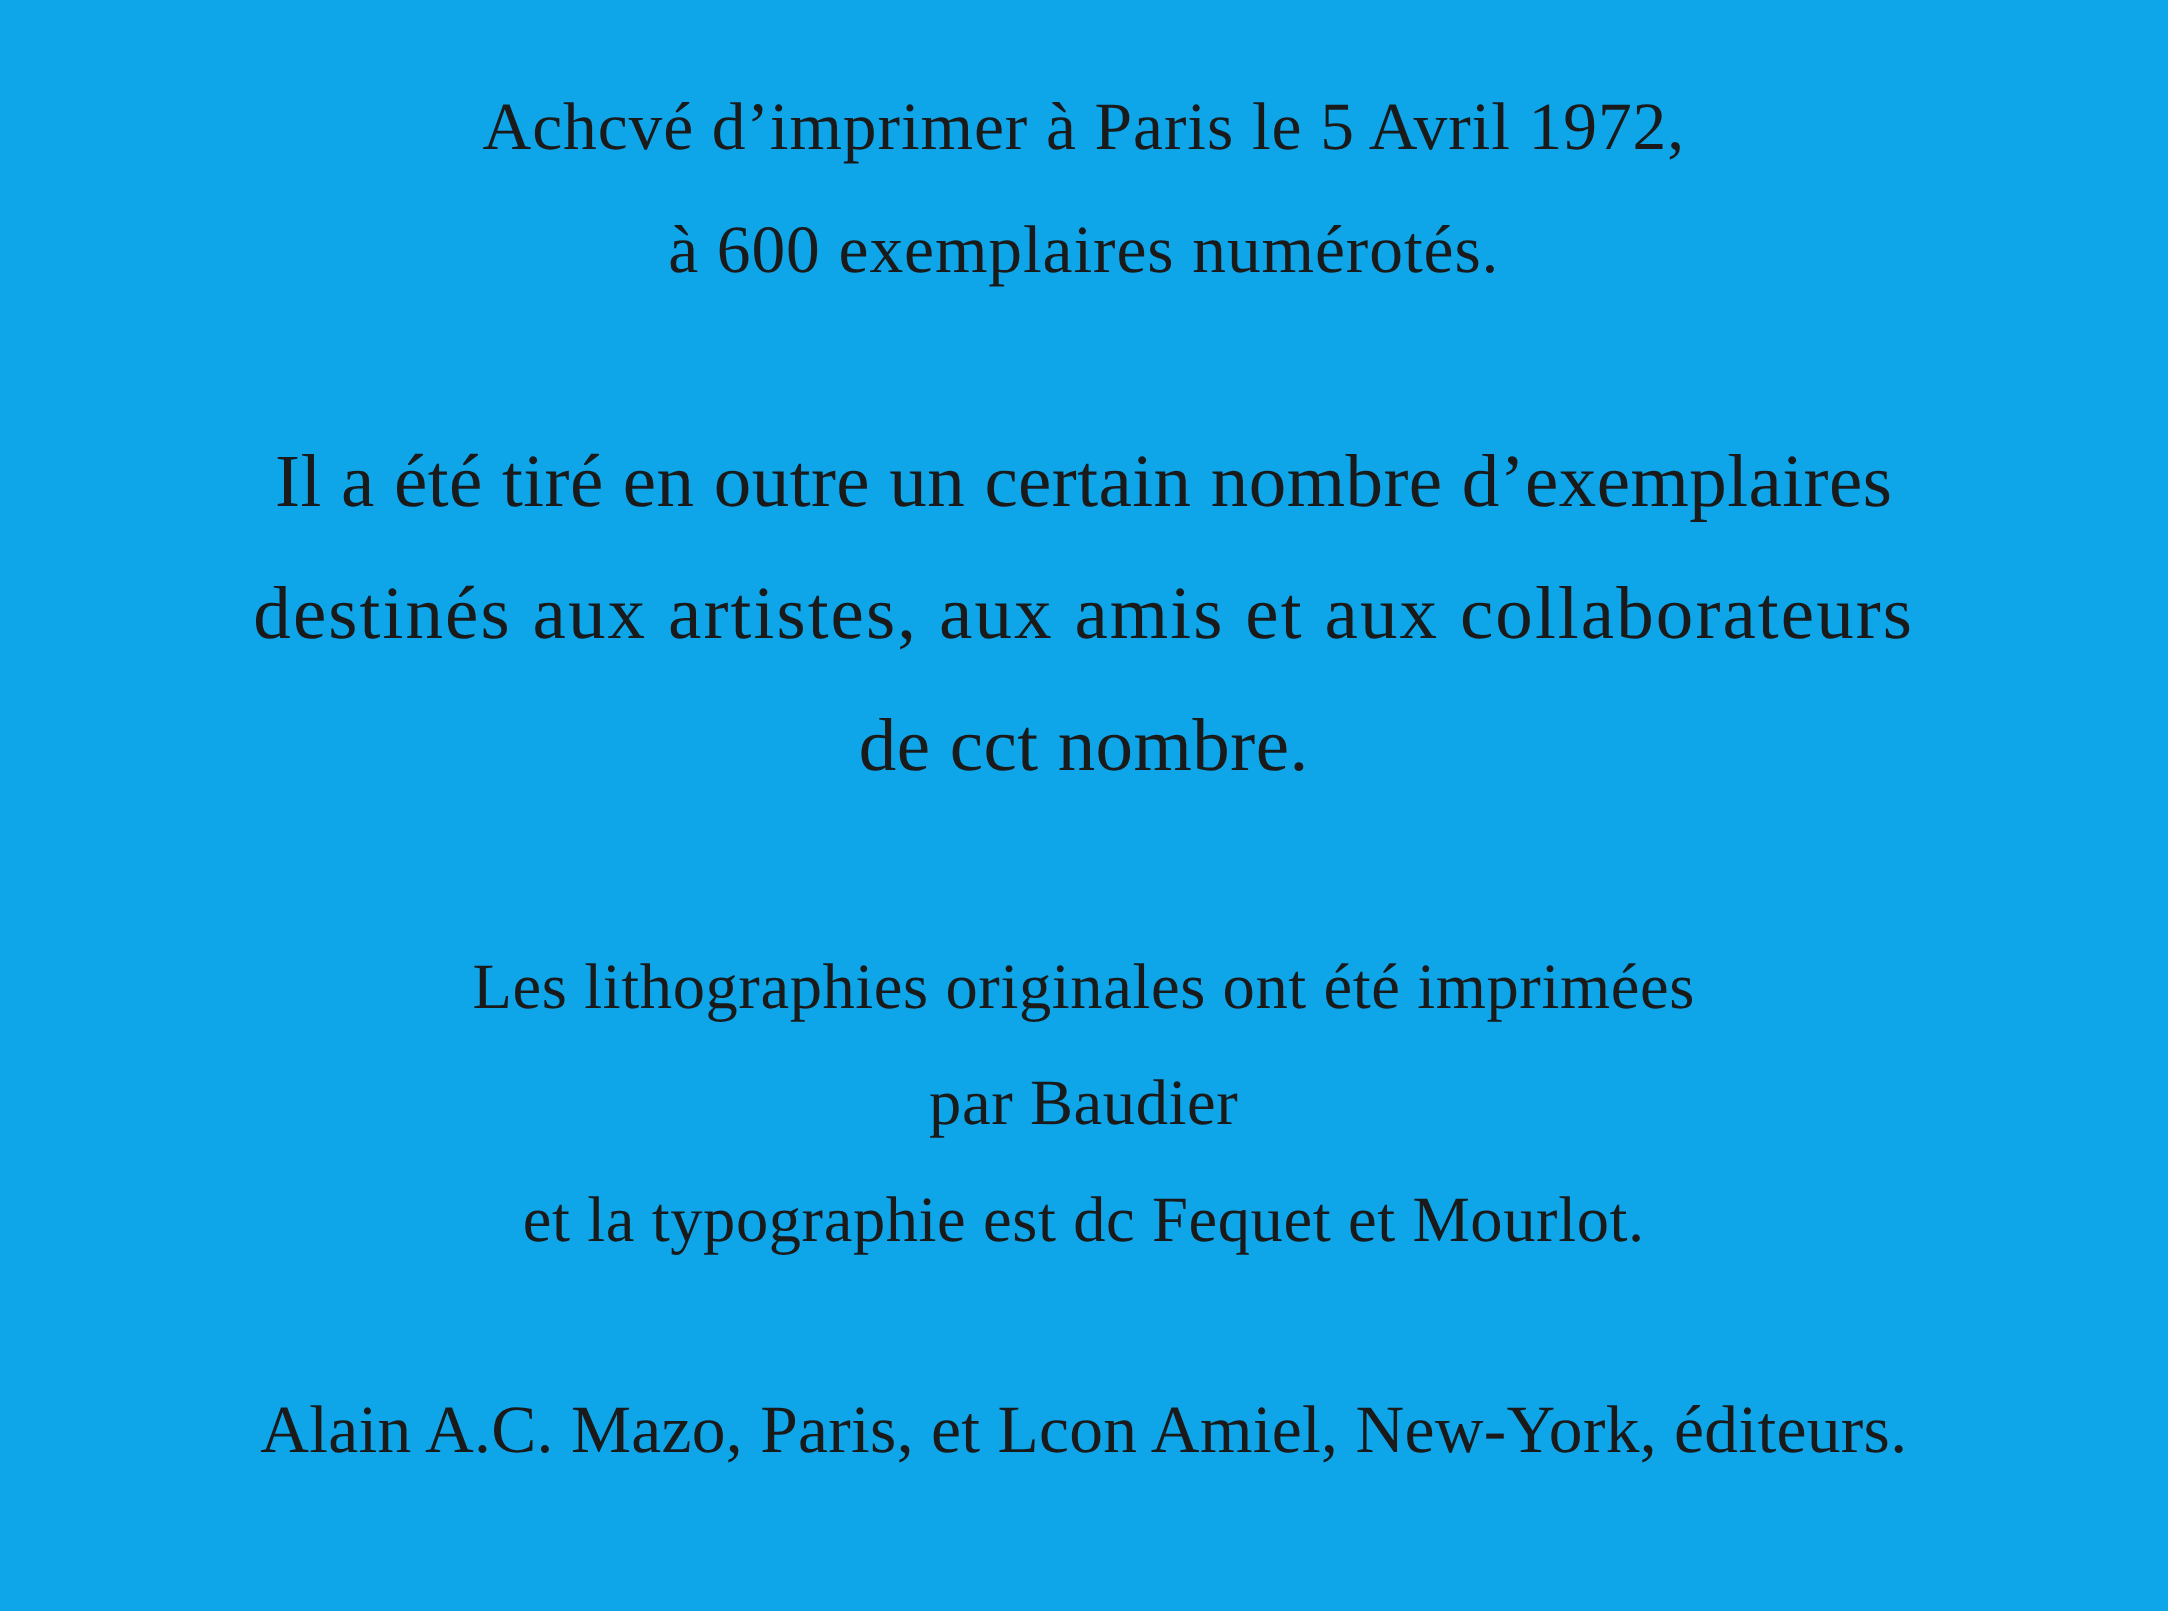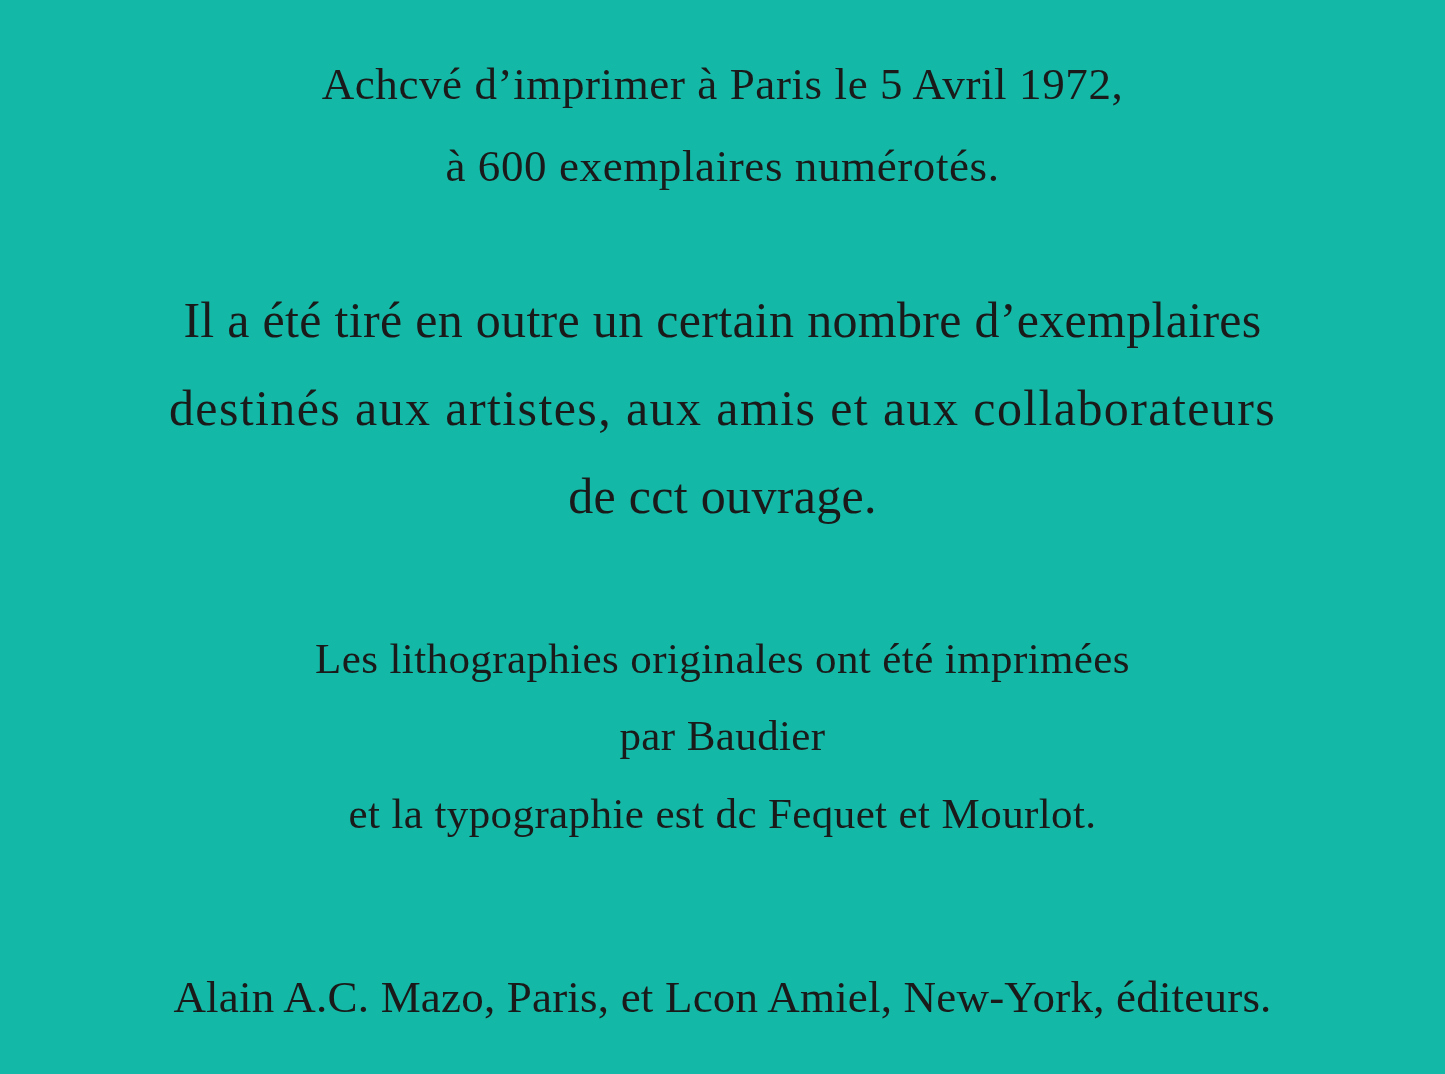--- a/index.html
+++ b/index.html
@@ -11,21 +11,21 @@
     height: 1074px;
     background: #f4f3ef;
     font-family: "Liberation Serif", "DejaVu Serif", serif;
     color: #1b1b1b;
     overflow: hidden;
   }
   .page {
     position: relative;
     width: 1445px;
     height: 1074px;
-    background: #14b8a6;
+    background: #0ea5e9;
     box-sizing: border-box;
     padding: 38px 60px 30px 60px;
     display: flex;
     flex-direction: column;
     align-items: center;
   }
   .colophon-block {
     width: 100%;
     text-align: center;
   }
@@ -56,41 +56,41 @@
 
   
   .block-3 { margin-top: 80px; }
   .block-3 .line {
     font-size: 43px;
     line-height: 1.8;
     letter-spacing: 0.4px;
   }
 
   
-  .block-4 { margin-top: 112px; }
+  .block-4 { margin-top: 68px; }
   .block-4 .line {
     font-size: 45px;
     line-height: 1.5;
     letter-spacing: 0.2px;
   }
 </style>
 </head>
 <body>
 
 <div class="page">
 
   <div class="colophon-block block-1">
     <span class="line">Achcvé d’imprimer à Paris le 5 Avril 1972,</span>
     <span class="line">à 600 exemplaires numérotés.</span>
   </div>
 
   <div class="colophon-block block-2">
     <span class="line">Il a été tiré en outre un certain nombre d’exemplaires</span>
     <span class="line justified-wide">destinés  aux  artistes,  aux  amis  et  aux  collaborateurs</span>
-    <span class="line">de  cct  ouvrage.</span>
+    <span class="line">de  cct  nombre.</span>
   </div>
 
   <div class="colophon-block block-3">
     <span class="line">Les lithographies originales ont été imprimées</span>
     <span class="line">par Baudier</span>
     <span class="line">et la typographie est dc Fequet et Mourlot.</span>
   </div>
 
   <div class="colophon-block block-4">
     <span class="line">Alain A.C. Mazo, Paris, et Lcon Amiel, New-York, éditeurs.</span>

